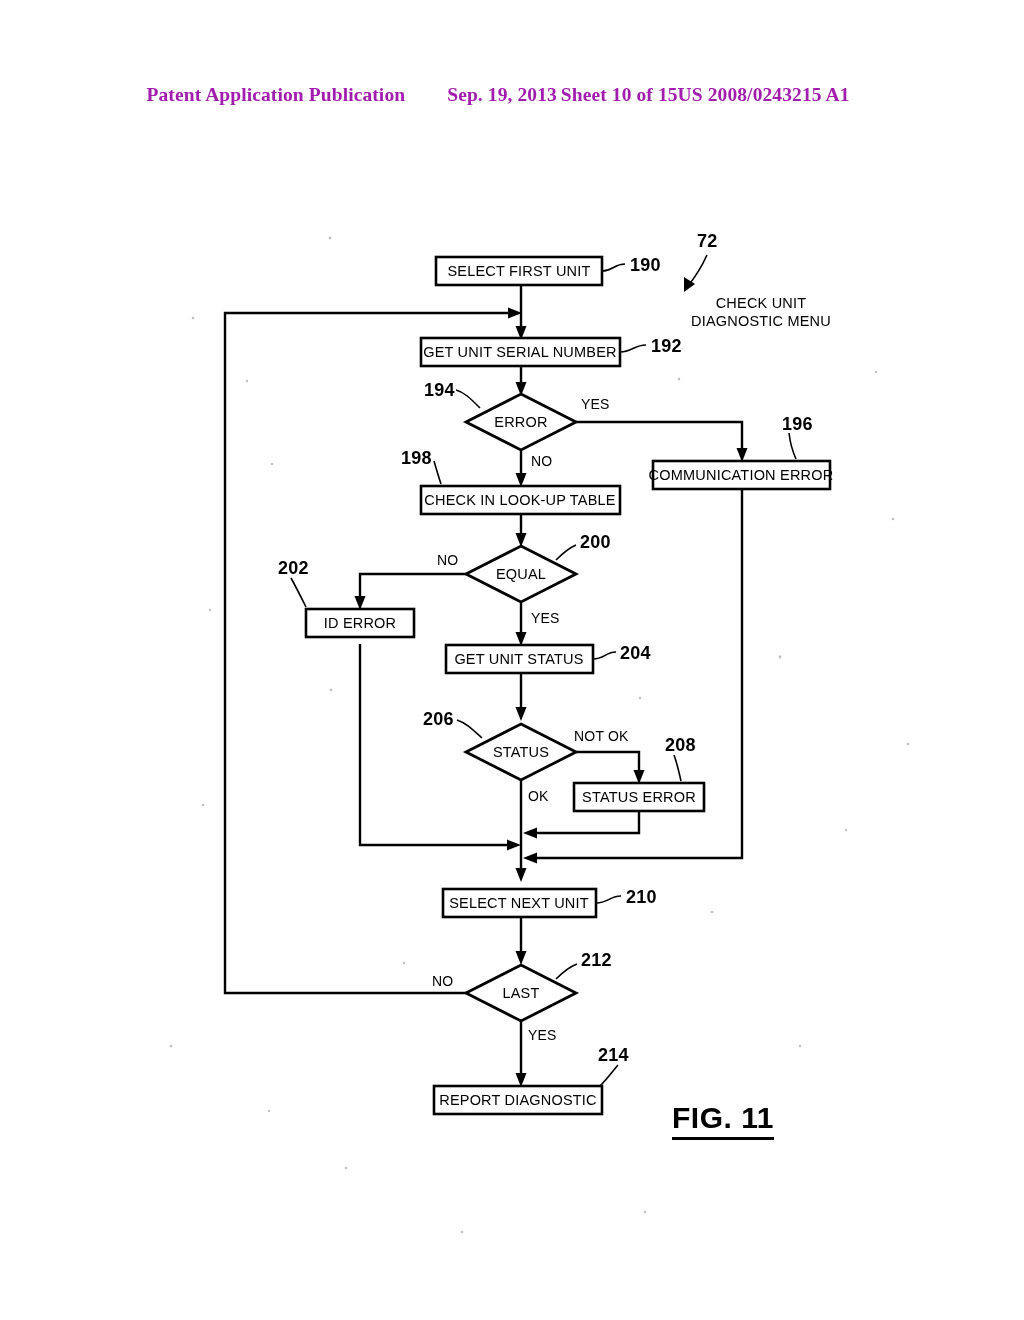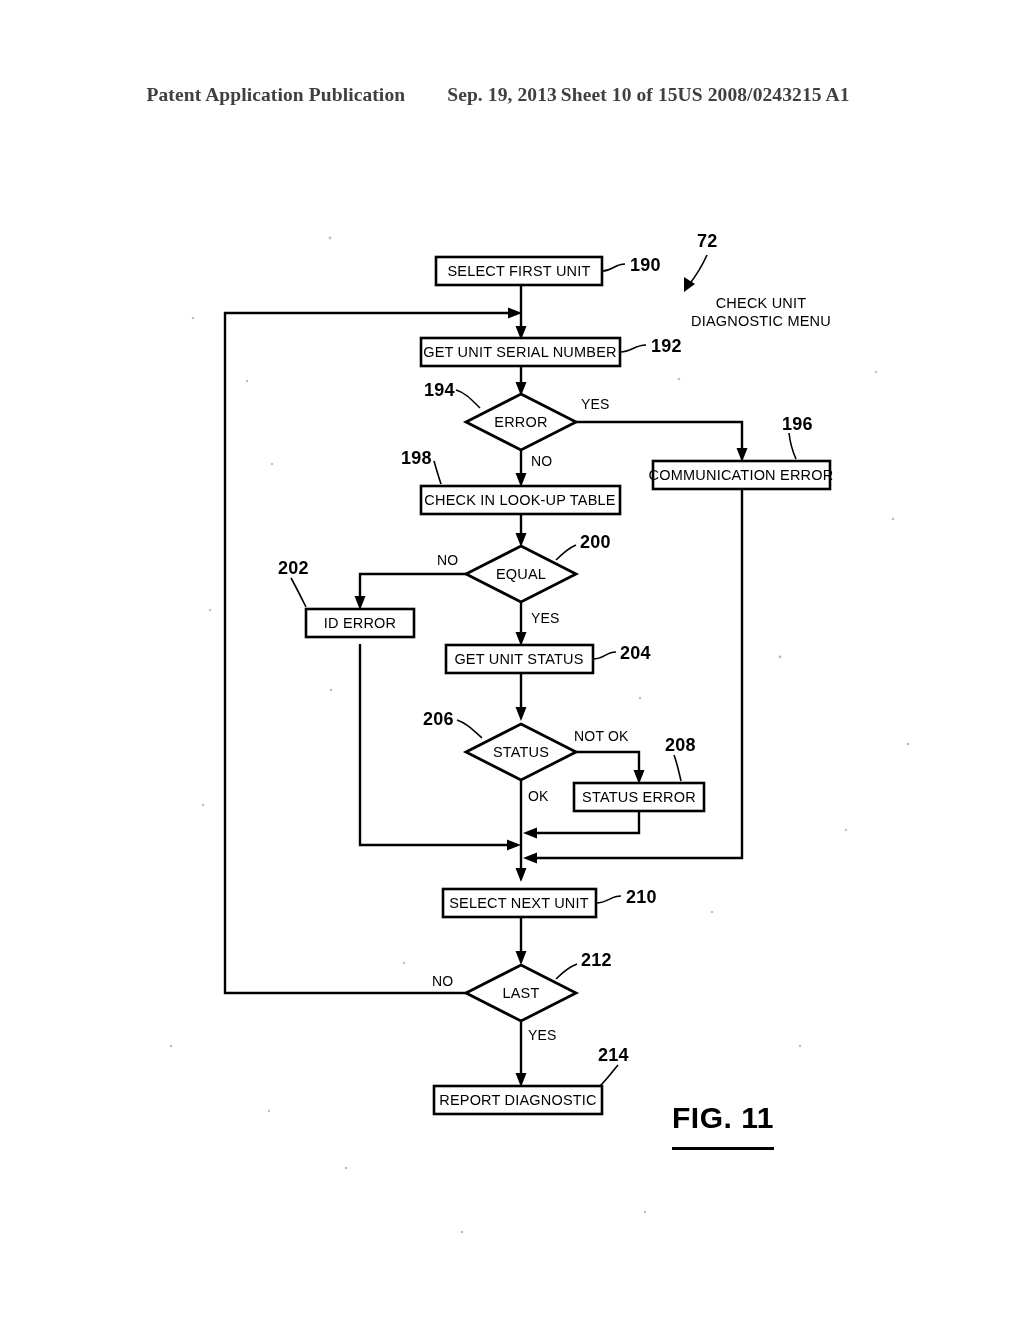--- a/index.html
+++ b/index.html
@@ -21,41 +21,41 @@
     left: 0;
     top: 84px;
     width: 996px;
     height: 26px;
     display: flex;
     justify-content: center;
     align-items: baseline;
     font-family: "Liberation Serif", serif;
     font-weight: bold;
     font-size: 19.5px;
-    color: #404040;
+    color: #a21caf;
     letter-spacing: 0.1px;
     white-space: nowrap;
     text-align: center;
   }
   #patent-header .hdr-pub { margin-right: 42px; }
   #patent-header .hdr-date { margin-right: 4px; }
   #patent-header .hdr-sheet { }
   #patent-header .hdr-num { }
 
   
   #fig-label {
     position: absolute;
     left: 672px;
     top: 1101px;
     font-family: "Liberation Sans", sans-serif;
     font-size: 30px;
     font-weight: bold;
     color: #000;
     border-bottom: 3px solid #000;
-    padding-bottom: 12px;
+    padding-bottom: 2px;
     letter-spacing: 0.5px;
   }
 
   
   #flow {
     position: absolute;
     left: 0;
     top: 0;
   }
   .node-label {

